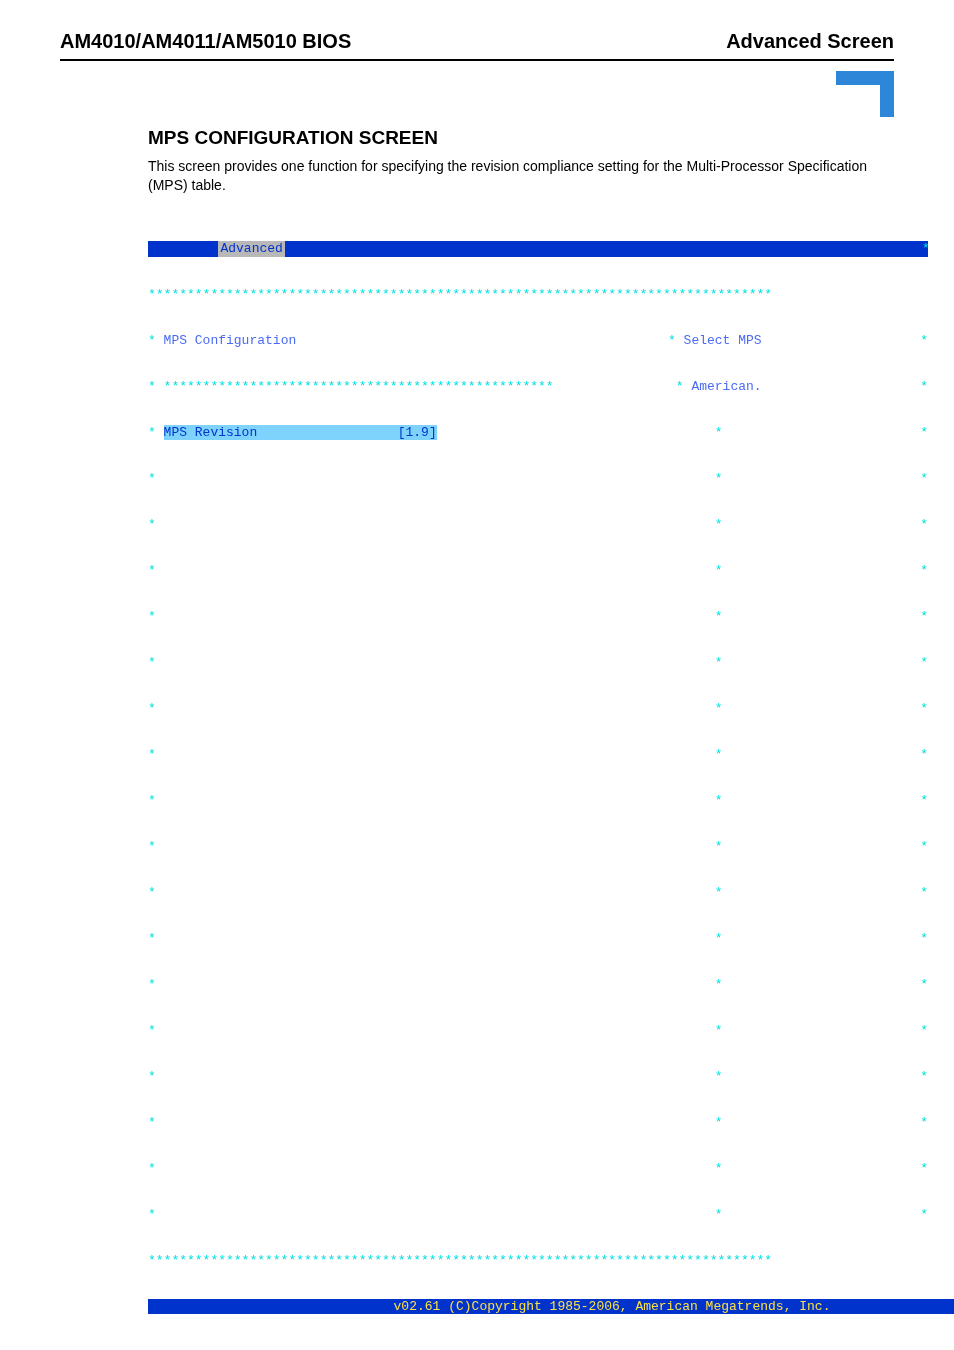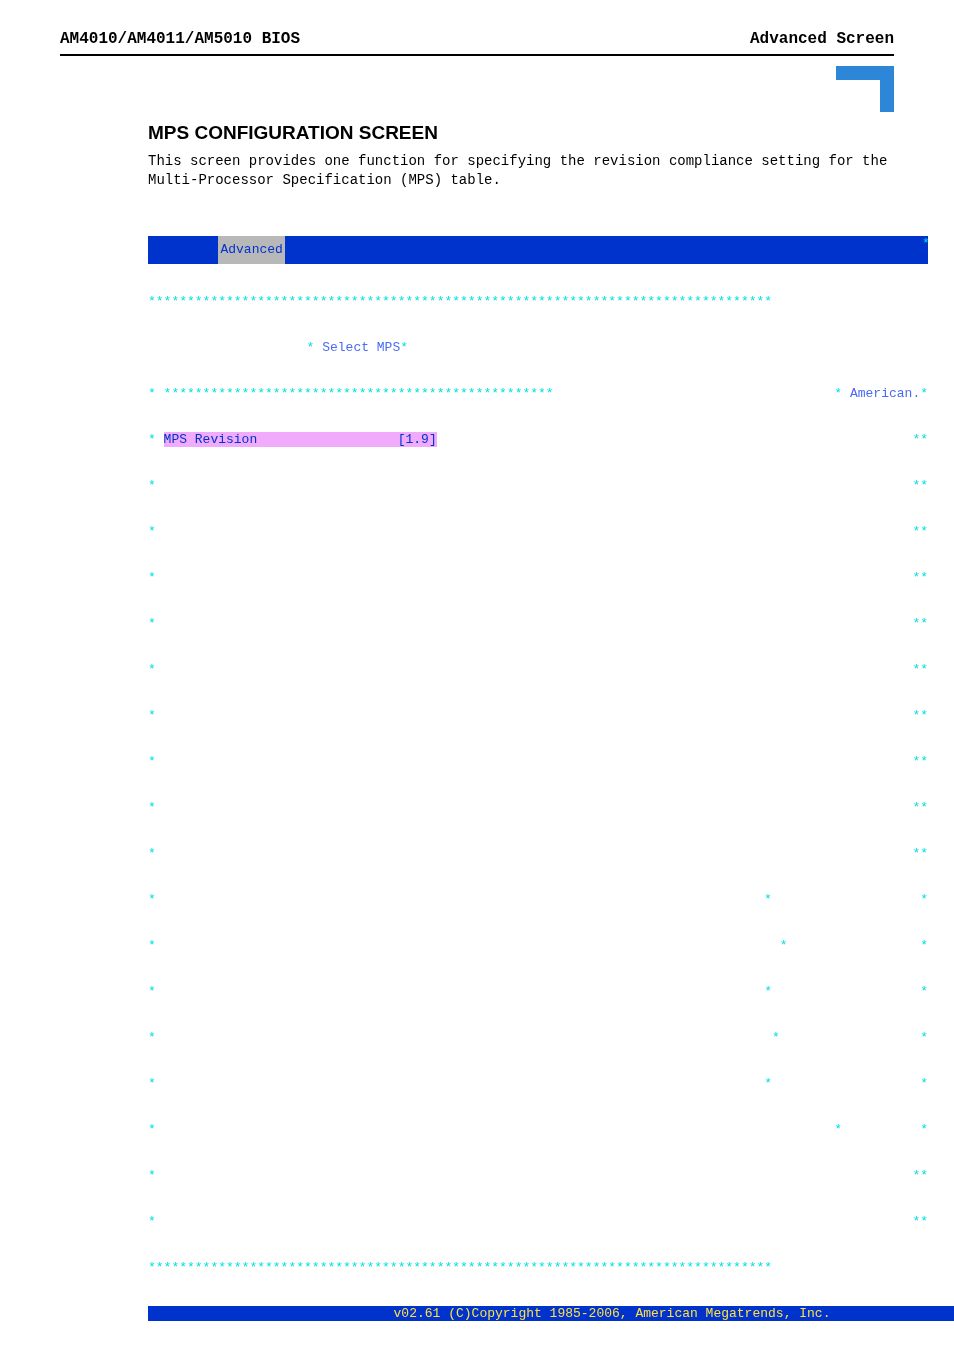--- a/index.html
+++ b/index.html
@@ -10,62 +10,61 @@
     color: #000;
     background: #fff;
     width: 954px;
     padding: 30px 60px 40px 60px;
   }
   .head-row {
     display: flex;
     justify-content: space-between;
     align-items: flex-start;
     font-weight: bold;
-    font-size: 16px;
-    font-family: Liberation Mono, monospace;
+    font-size: 20px;
   }
   .head-rule {
     border: none;
     border-top: 2px solid #000;
     margin: 6px 0 0 0;
   }
   .corner-mark {
     display: flex;
     justify-content: flex-end;
     margin-top: 10px;
     margin-bottom: 6px;
   }
   .corner-mark svg { display: block; }
   .content { margin-left: 88px; }
   h2.section-title {
     font-size: 19px;
     font-weight: bold;
     margin: 10px 0 8px 0;
   }
-  p.body-text { margin: 6px 0 16px 0; line-height: 1.35; font-family: Liberation Mono, monospace; }
+  p.body-text { margin: 6px 0 16px 0; line-height: 1.35; }
   
   .bios {
     font-family: "Courier New", monospace;
     font-size: 13px;
     line-height: 1.18;
     color: #4a6af6;
     white-space: pre;
     width: 780px;
     margin: 8px 0 8px 0;
   }
   .bios .row { display: flex; }
   .bios .c-main { width: 520px; overflow: hidden; }
-  .bios .c-help { width: 260px; overflow: hidden; text-align: right; }
+  .bios .c-help { width: 260px; overflow: hidden; }
   .tab-bar { display: flex; }
   .tab-inactive { background: #0033cc; color: #fff; padding: 0 4px; }
-  .tab-active   { background: #b8b8b8; color: #0033cc; padding: 6px 2px; }
+  .tab-active   { background: #b8b8b8; color: #0033cc; padding: 0 2px; }
   .tab-end      { background: #0033cc; width: 6px; text-align:right; }
   .cyan  { color: #00e0e0; }
   .white { color: #fff; }
-  .sel   { background: #f0abfc; color: #0033cc; }
+  .sel   { background: #7dd3fc; color: #0033cc; }
   .copyright-bar {
     background: #0033cc; color: #fde047;
     text-align: center;
     width: 928px;
   }
 </style>
 </head>
 <body>
 
 <div class="head-row">
@@ -81,21 +80,21 @@
   </svg>
 </div>
 
 <div class="content">
   <h2 class="section-title">MPS CONFIGURATION SCREEN</h2>
   <p class="body-text">This screen provides one function for specifying the revision compliance setting for the Multi-Processor Specification (MPS) table.</p>
 
   <div class="bios">
     <div class="tab-bar"><span class="tab-inactive">        </span><span class="tab-active">Advanced</span><span class="tab-inactive" style="flex:1">                                                                   </span><span class="tab-end"><span class="cyan">*</span></span></div>
     <div class="cyan">********************************************************************************</div>
-    <div class="row"><span class="c-help"><span class="cyan">* </span><span>Select MPS</span><span style="float:right" class="cyan">*</span></span></div>
+    <div class="row"><span class="c-main"><span class="cyan">* </span><span>MPS Configuration</span></span><span class="c-help"><span class="cyan">* </span><span>Select MPS</span><span style="float:right" class="cyan">*</span></span></div>
     <div class="row"><span class="c-main"><span class="cyan">* </span><span class="cyan">**************************************************</span></span><span class="c-help"><span class="cyan"> * </span><span>American.</span><span style="float:right" class="cyan">*</span></span></div>
     <div class="row"><span class="c-main"><span class="cyan">* </span><span class="sel"><span>MPS Revision</span>                  </span><span class="sel">[1.9]</span></span><span class="c-help"><span class="cyan">      *</span><span style="float:right" class="cyan">*</span></span></div>
     <div class="row"><span class="c-main"><span class="cyan">*</span></span><span class="c-help"><span class="cyan">      *</span><span style="float:right" class="cyan">*</span></span></div>
     <div class="row"><span class="c-main"><span class="cyan">*</span></span><span class="c-help"><span class="cyan">      *</span><span style="float:right" class="cyan">*</span></span></div>
     <div class="row"><span class="c-main"><span class="cyan">*</span></span><span class="c-help"><span class="cyan">      *</span><span style="float:right" class="cyan">*</span></span></div>
     <div class="row"><span class="c-main"><span class="cyan">*</span></span><span class="c-help"><span class="cyan">      *</span><span style="float:right" class="cyan">*</span></span></div>
     <div class="row"><span class="c-main"><span class="cyan">*</span></span><span class="c-help"><span class="cyan">      *</span><span style="float:right" class="cyan">*</span></span></div>
     <div class="row"><span class="c-main"><span class="cyan">*</span></span><span class="c-help"><span class="cyan">      *</span><span style="float:right" class="cyan">*</span></span></div>
     <div class="row"><span class="c-main"><span class="cyan">*</span></span><span class="c-help"><span class="cyan">      *</span><span style="float:right" class="cyan">*</span></span></div>
     <div class="row"><span class="c-main"><span class="cyan">*</span></span><span class="c-help"><span class="cyan">      *</span><span style="float:right" class="cyan">*</span></span></div>

